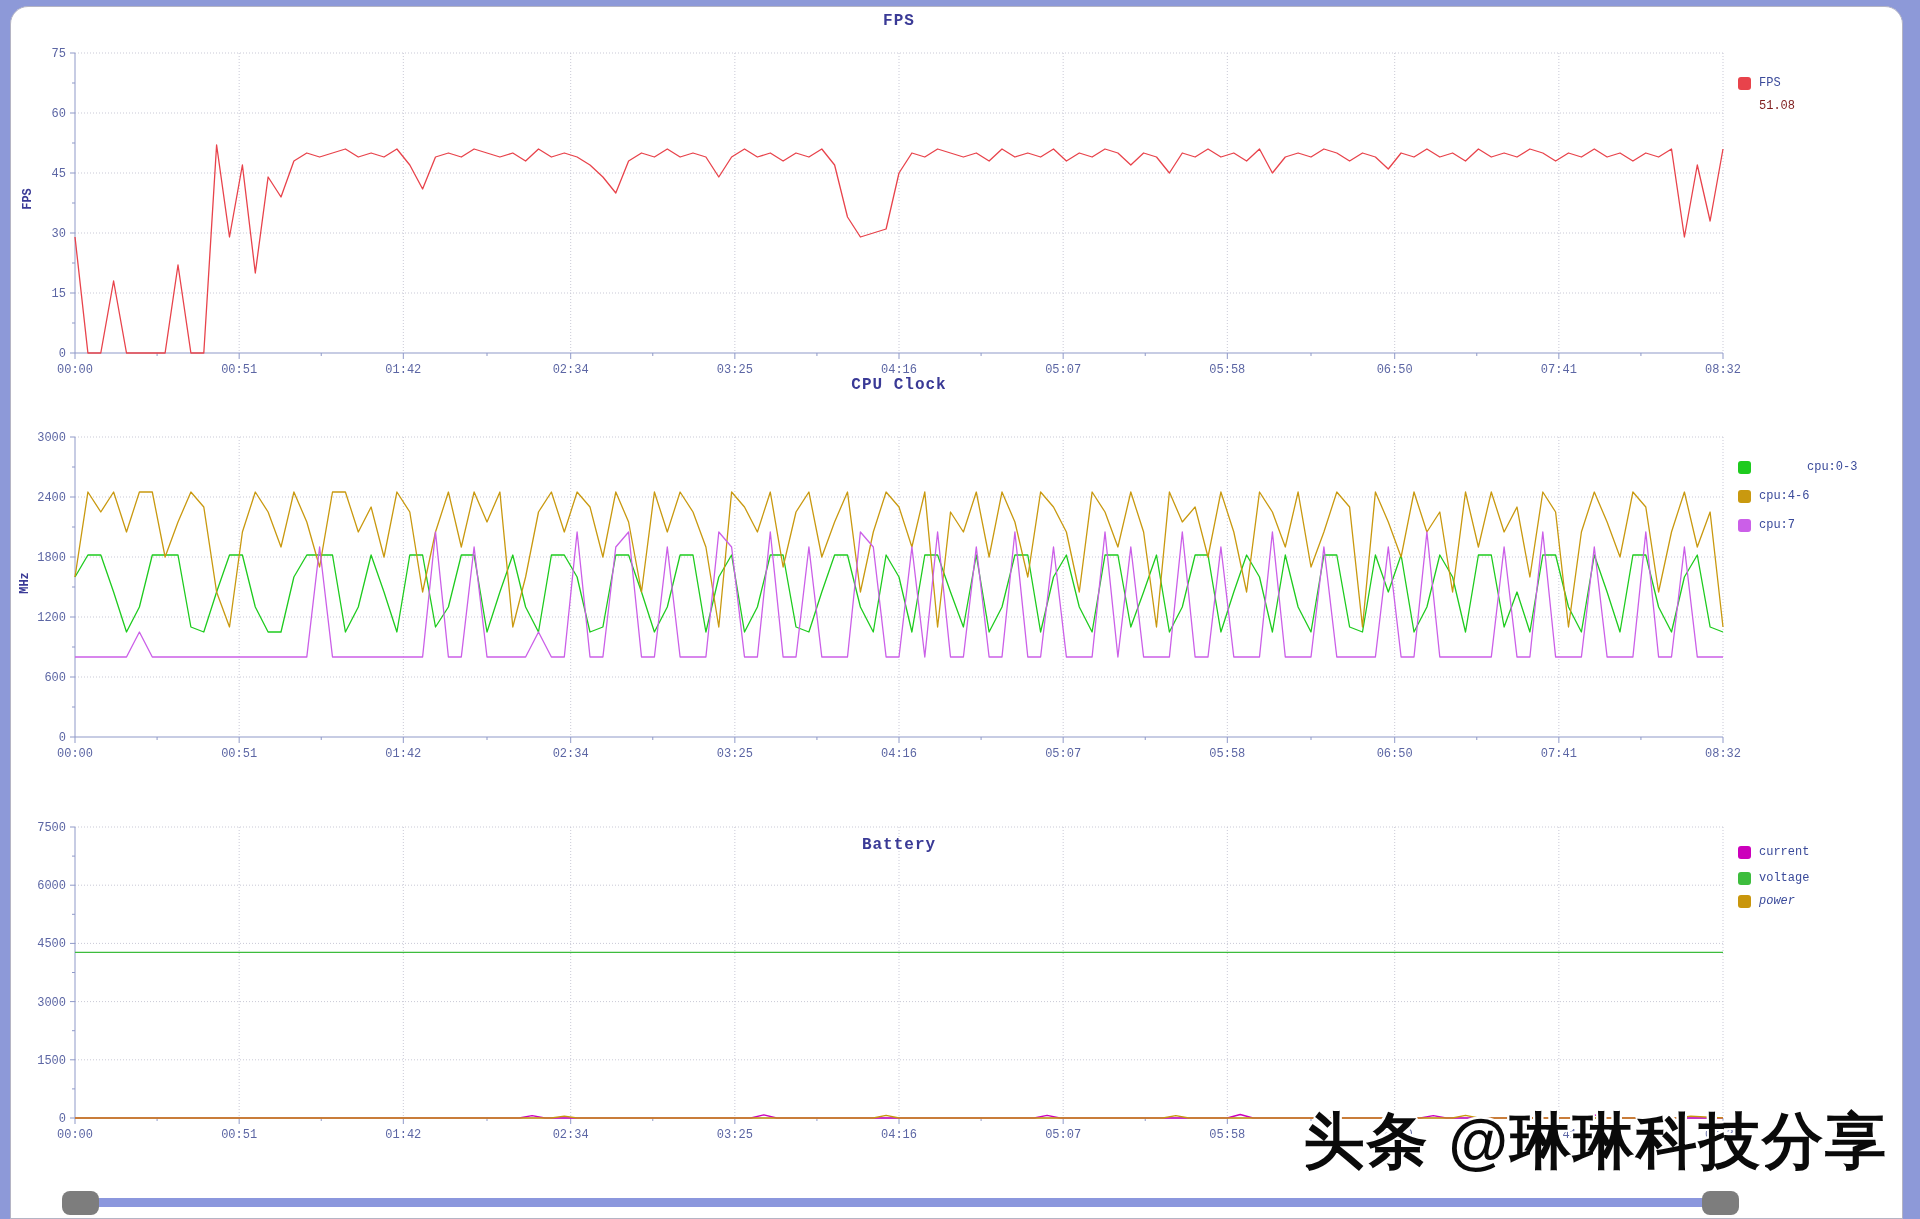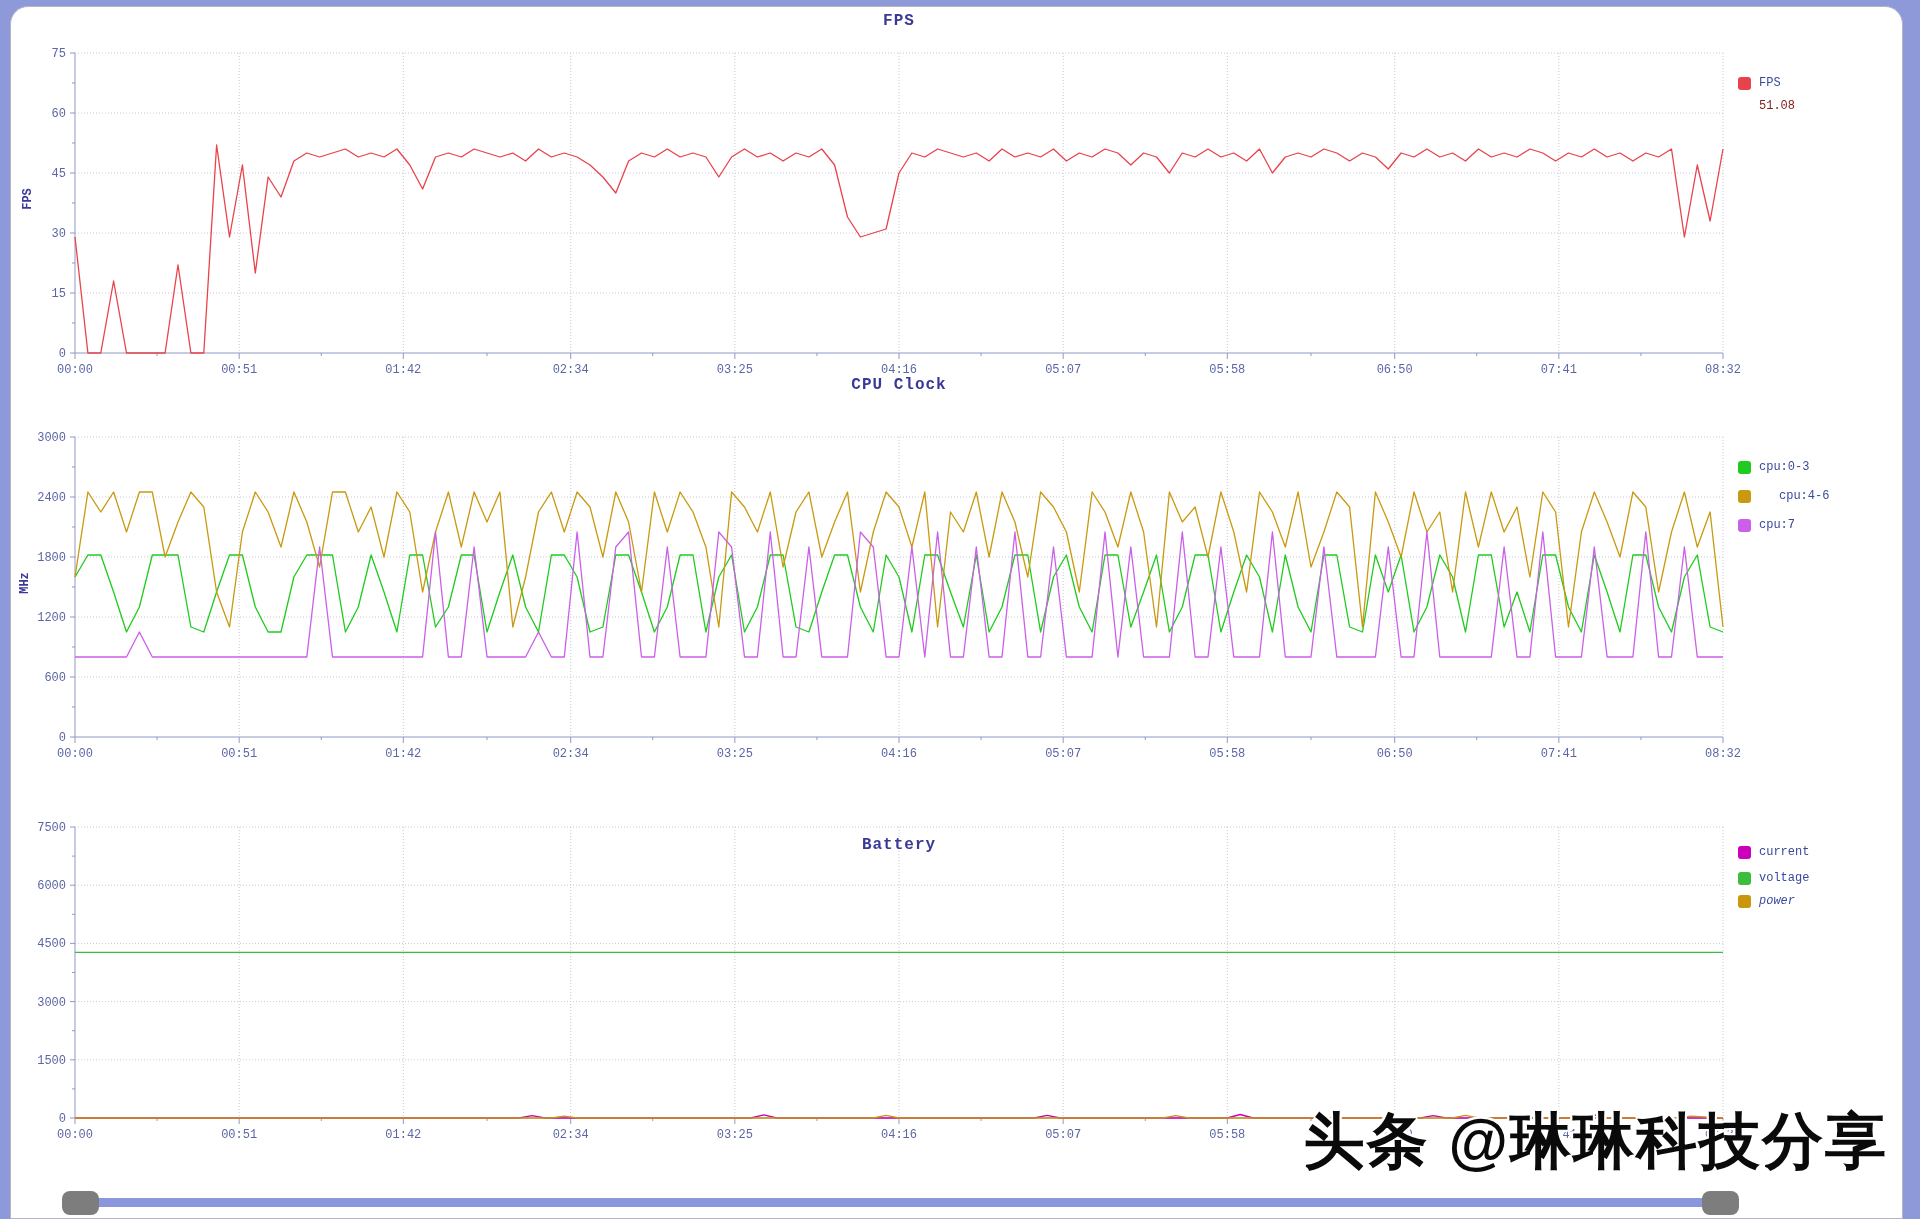--- a/index.html
+++ b/index.html
@@ -280,25 +280,25 @@
     <div class="legend-row" style="margin-bottom: 9px;">
       <span class="legend-swatch" style="background: rgb(232, 67, 75);"></span>
       <span>FPS</span>
     </div>
     <div class="legend-value">51.08</div>
   </div>
 
 <div class="chart-title" style="top:376px">CPU Clock</div>
 <div class="y-axis-title" style="left:-35px;top:576px">MHz</div>
 <div class="legend" id="legend1" style="top:460px">
-    <div class="legend-row" style="margin-bottom: 15px;">
+    <div class="legend-row" style="margin-bottom: 15px; gap: 48px;">
       <span class="legend-swatch" style="background: rgb(30, 203, 30);"></span>
       <span>cpu:0-3</span>
     </div>
-    <div class="legend-row" style="margin-bottom: 15px; gap: 20px;">
+    <div class="legend-row" style="margin-bottom: 15px;">
       <span class="legend-swatch" style="background: rgb(201, 153, 15);"></span>
       <span>cpu:4-6</span>
     </div>
     <div class="legend-row" style="">
       <span class="legend-swatch" style="background: rgb(203, 95, 232);"></span>
       <span>cpu:7</span>
     </div>
   </div>
 
 <div class="chart-title" style="top:836px">Battery</div>

